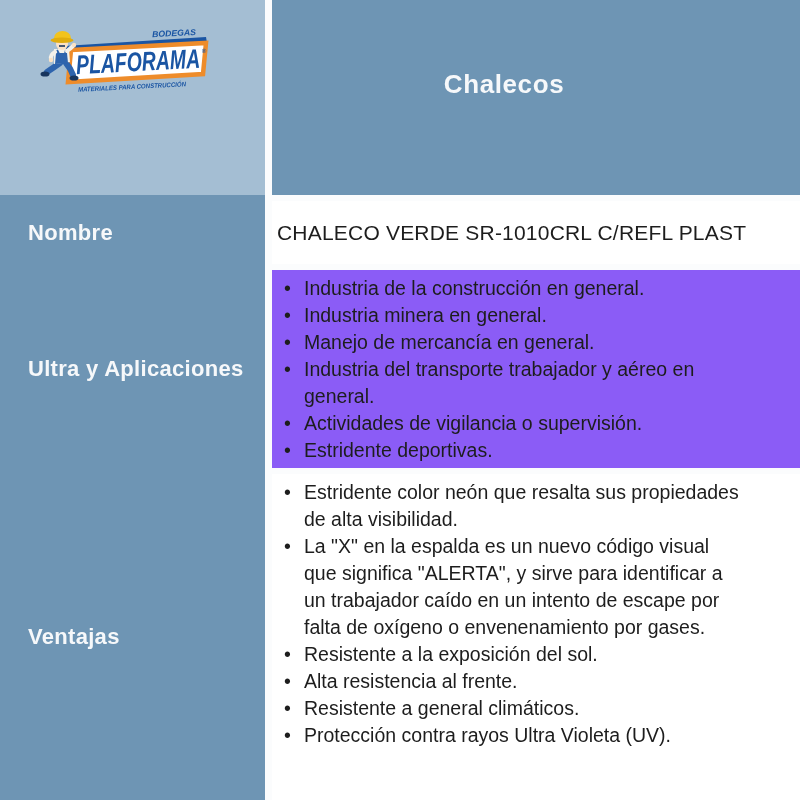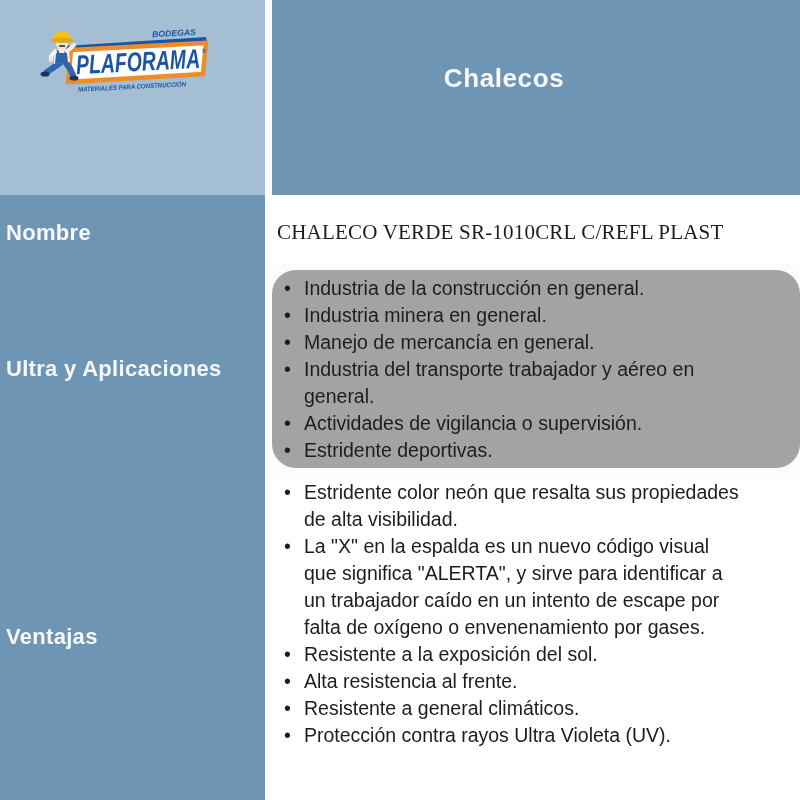--- a/index.html
+++ b/index.html
@@ -26,66 +26,65 @@
   .logo-svg{position:absolute;left:38px;top:20px;}
 
   
   .header-cell{
     grid-column:3;grid-row:1;
     background:#6e95b4;
     position:relative;
   }
   .header-title{
     position:absolute;
-    left:0;right:64px;top:63px;
+    left:0;right:64px;top:69px;
     text-align:center;
     color:#f6f8fa;
     font-size:26px;
     font-weight:bold;
     letter-spacing:.6px;
   }
 
   
   .left-bg{
     grid-column:1;grid-row:2 / 8;
     background:#6e95b4;
   }
   .row-label{
     grid-column:1;
     z-index:1;
     display:flex;align-items:center;
-    padding-left:6px;
+    padding-left:28px;
     color:#f6f8fa;
     font-size:22px;
     font-weight:bold;
     letter-spacing:.3px;
   }
   .row-label.r1{grid-row:3;}
   .row-label.r2{grid-row:5;}
   .row-label.r3{grid-row:7;}
 
   
   .value-cell{
     grid-column:3;grid-row:3;
     background:#ffffff;
     display:flex;align-items:center;
     padding-left:5px;
     font-size:21px;
     color:#1d1d1d;
     letter-spacing:.2px;
-    font-family:Liberation Serif, serif;
   }
   .bullets-cell{
     grid-column:3;
     padding:5px 4px 0 6px;
     font-size:19.5px;
     line-height:27px;
     color:#1d1d1d;
   }
-  .bullets-cell.gray{grid-row:5;background:#a3a3a3;border-radius:24px;}
+  .bullets-cell.gray{grid-row:5;background:#8b5cf6;}
   .bullets-cell.white{grid-row:7;background:#ffffff;}
   .bullets-cell ul{
     list-style:none;
     margin:0;padding:0;
   }
   .bullets-cell li{
     position:relative;
     padding-left:26px;
     white-space:pre-line;
   }

